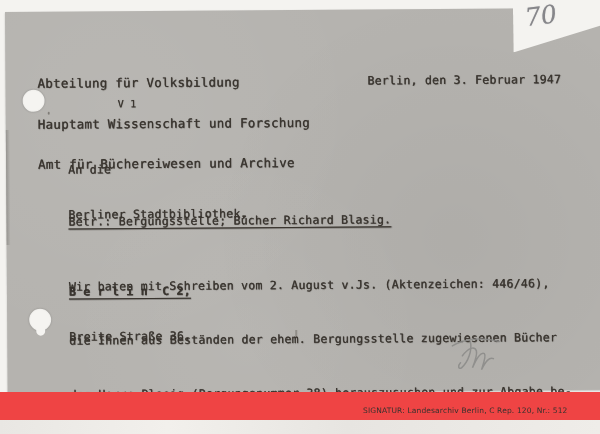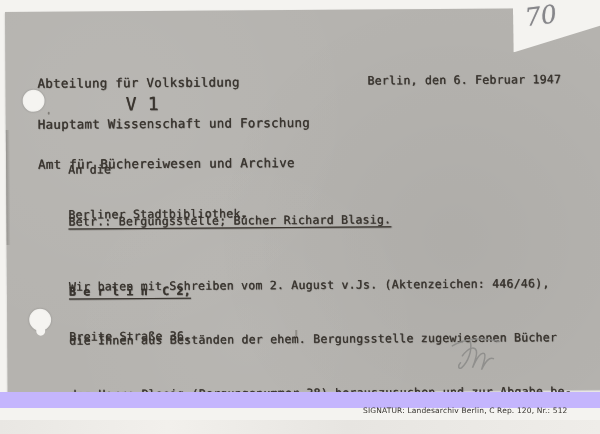--- a/index.html
+++ b/index.html
@@ -38,21 +38,21 @@
   
   .tw{
     position:absolute;
     color:#3a352f;
     text-shadow:0.4px 0.4px 0.7px rgba(48,44,40,.75), -0.2px 0 0.5px rgba(48,44,40,.4);
     white-space:pre;
     letter-spacing:.25px;
     font-size:11.5px;line-height:18px;
   }
   .letterhead{left:32px;top:38px;font-size:12.5px;line-height:13.5px;}
-  .unit{left:112px;top:84px;font-size:18px;margin-left:8px;}
+  .unit{left:112px;top:84px;font-size:10px;}
   .dateblock{left:362px;top:38px;line-height:13.5px;}
   .recipient{left:62px;top:121px;line-height:15px;}
   .recipient .gap{height:2px;}
   .u{
     text-decoration:underline;
     text-underline-offset:2.5px;
     text-decoration-thickness:1.2px;
   }
   .bold{font-weight:bold;}
   .subject{left:62px;top:201px;}
@@ -68,22 +68,22 @@
   .signature{position:absolute;left:442px;top:326px;}
   
   .speck-dot{position:absolute;left:42px;top:100px;width:2px;height:3px;background:rgba(58,53,47,.45);border-radius:50%;}
   .speck-tick{position:absolute;left:288px;top:320px;width:1.5px;height:7px;background:rgba(58,53,47,.3);}
   .edge-shadow{
     position:absolute;left:0;top:118px;width:4px;height:115px;
     background:linear-gradient(90deg, rgba(110,108,104,.45), rgba(110,108,104,0));
   }
   
   .footer-band{
-    position:absolute;left:0;top:392px;width:600px;height:16px;
-    background:#c4b5fd;
+    position:absolute;left:0;top:392px;width:600px;height:28px;
+    background:#ef4444;
   }
   .footer-left{
     position:absolute;left:55px;top:11px;
     font-family:"DejaVu Sans", sans-serif;font-size:7.5px;line-height:8.8px;
     color:#35322e;letter-spacing:.15px;white-space:pre;
   }
   .footer-right{
     position:absolute;left:363px;top:14px;
     font-family:"DejaVu Sans", sans-serif;font-size:7.5px;
     color:#35322e;letter-spacing:.15px;white-space:pre;
@@ -109,21 +109,21 @@
   <div class="speck-tick"></div>
 
   <div class="tw letterhead">
     <div>Abteilung für Volksbildung</div>
     <div>Hauptamt Wissenschaft und Forschung</div>
     <div>Amt für Büchereiwesen und Archive</div>
   </div>
   <div class="tw unit">V 1</div>
 
   <div class="tw dateblock">
-    <div>Berlin, den 6. Februar 1947</div>
+    <div>Berlin, den 3. Februar 1947</div>
   </div>
 
   <div class="tw recipient">
     <div>An die</div>
     <div>Berliner Stadtbibliothek,</div>
     <div class="gap"></div>
     <div class="u bold">B e r l i n  C 2,</div>
     <div>Breite Straße 36.</div>
   </div>
 

